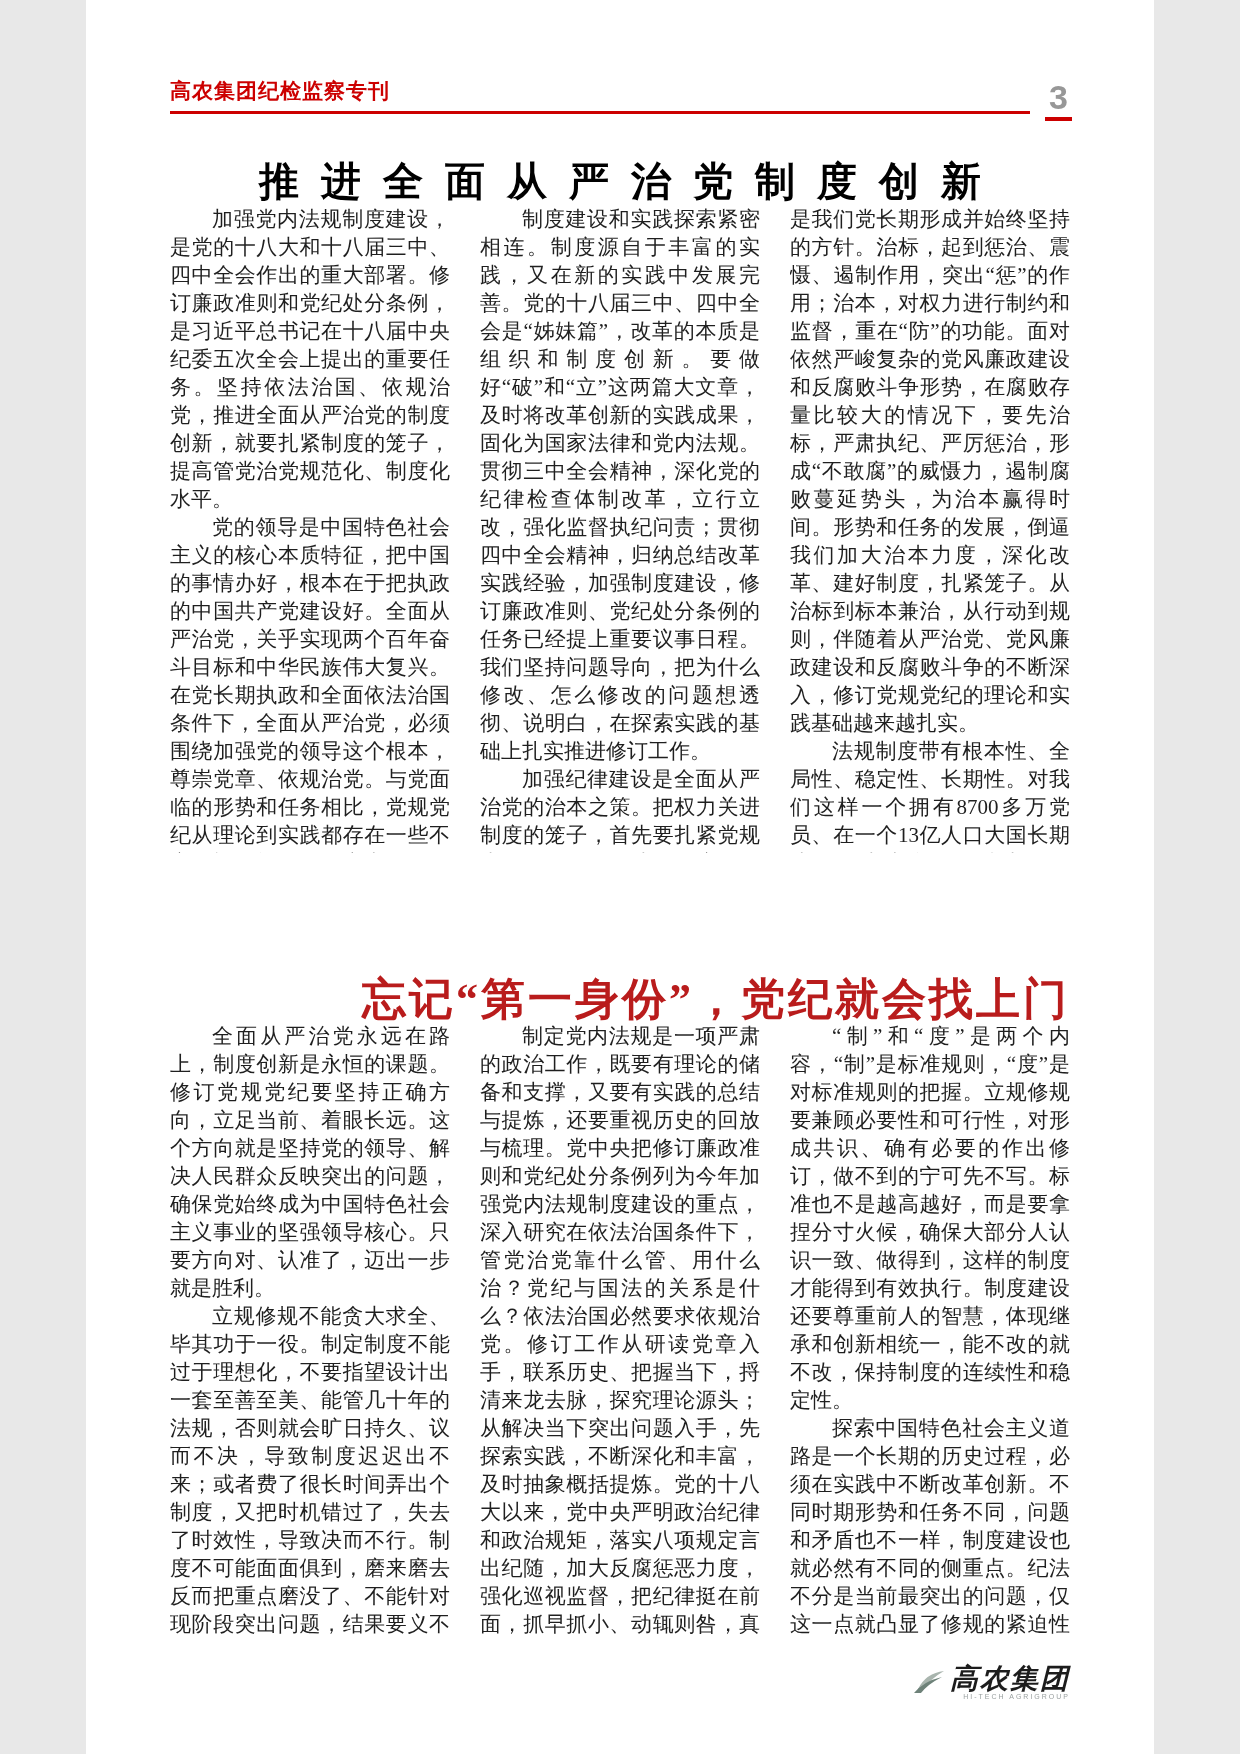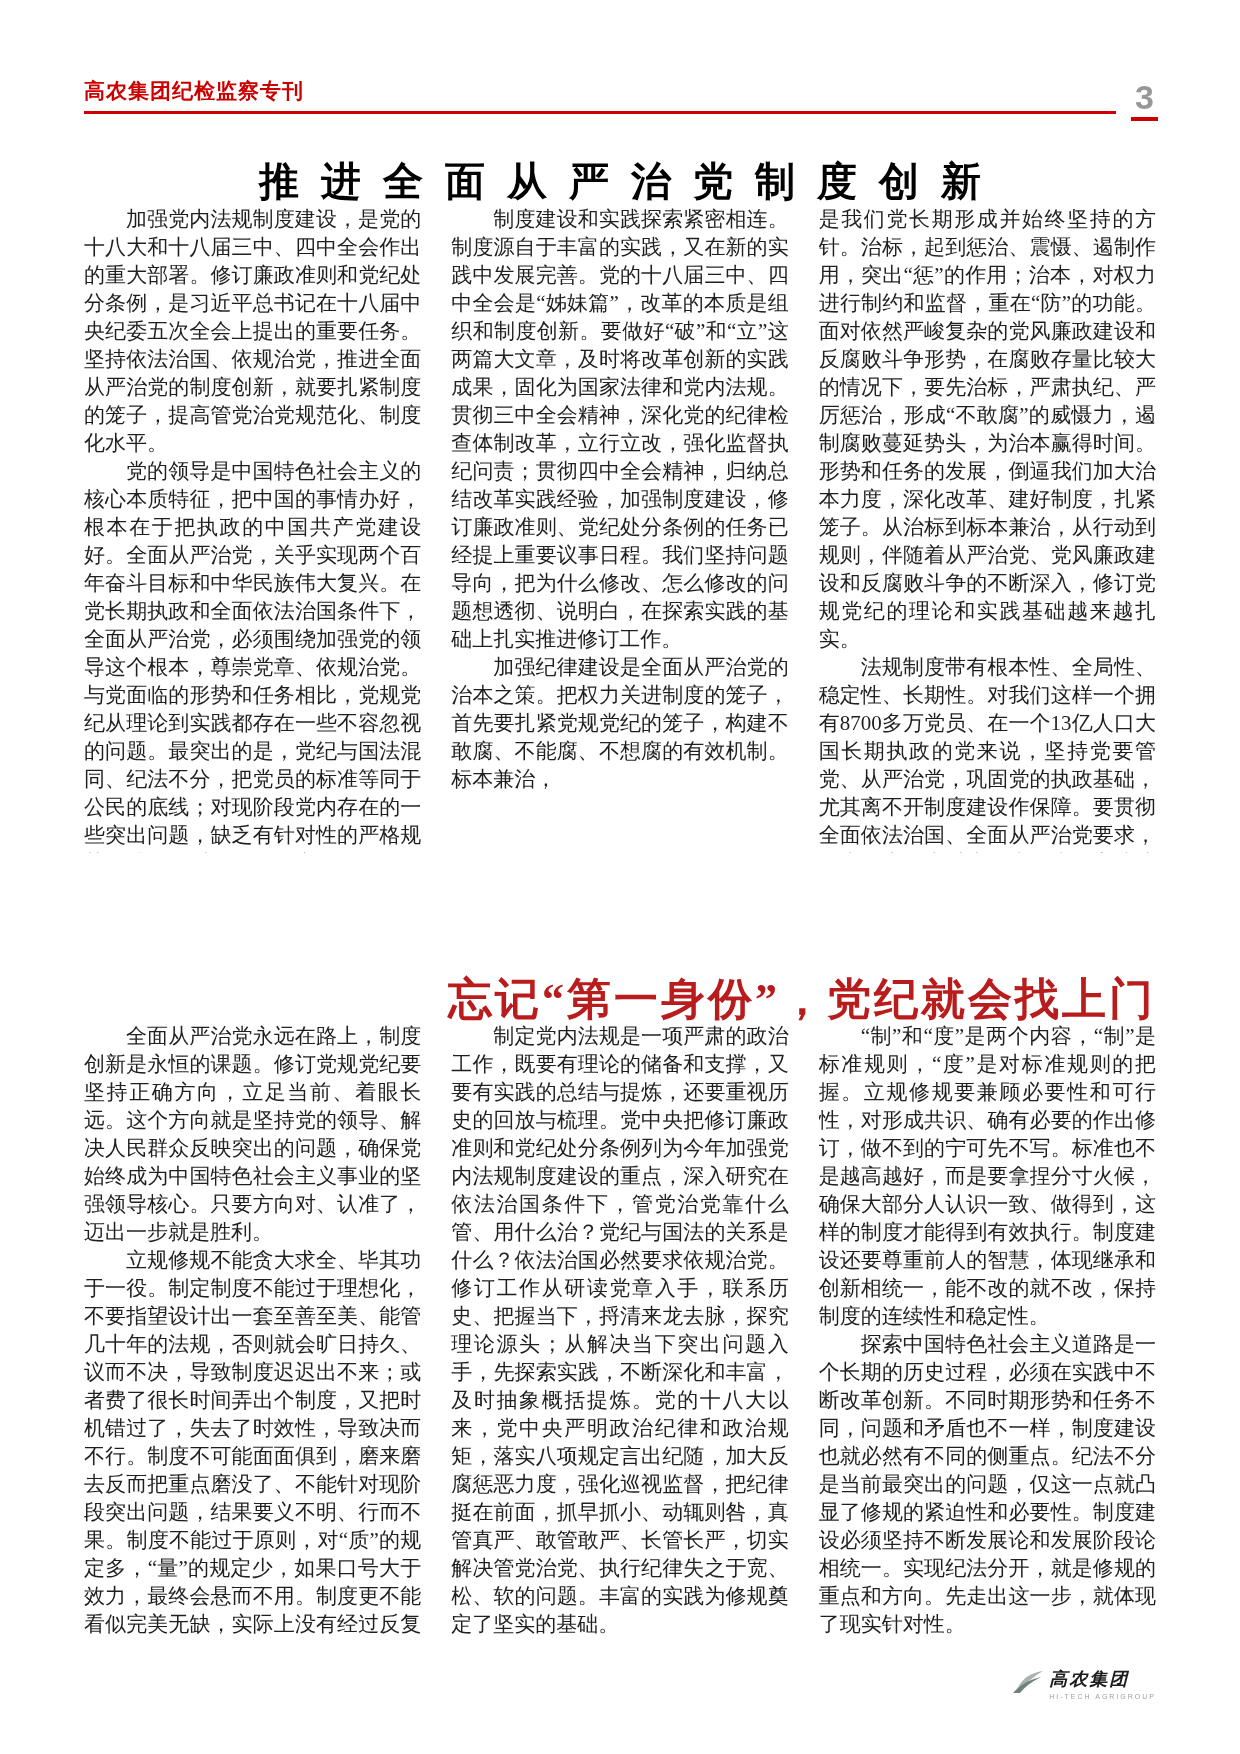--- a/index.html
+++ b/index.html
@@ -1,18 +1,18 @@
 <!DOCTYPE html>
 <html><head>
 <meta charset="utf-8">
 <style>
   html,body{margin:0;padding:0;background:#e8e8e8;}
   .page{
     position:relative;
-    width:1240px;height:1754px;
+    width:1068px;height:1754px;
     margin:0 auto;
     background:#ffffff;
     overflow:hidden;
     font-family:"Liberation Serif","DejaVu Serif",serif;
     color:#1f1f1f;
   }
   
   .masthead{position:absolute;left:84px;right:80px;top:68px;height:46px;}
   .masthead-title{
     position:absolute;left:0;bottom:9px;
@@ -50,21 +50,21 @@
     font-family:"Liberation Serif","DejaVu Serif",serif;
     font-weight:bold;font-size:44px;line-height:54px;color:#b91c1c;
     letter-spacing:3px;white-space:nowrap;
   }
   
   .logo{position:absolute;right:84px;top:1666px;display:flex;align-items:flex-start;}
   .logo-swoosh{width:34px;height:26px;margin-right:4px;margin-top:3px;}
   .logo-text-wrap{display:flex;flex-direction:column;align-items:flex-start;}
   .logo-text{
     font-family:"Liberation Sans","DejaVu Sans",sans-serif;
-    font-weight:bold;font-style:italic;font-size:18px;line-height:26px;
+    font-weight:bold;font-style:italic;font-size:28px;line-height:26px;
     color:#1c1c1c;letter-spacing:2px;
   }
   .logo-subtext{
     font-family:"Liberation Sans","DejaVu Sans",sans-serif;
     font-size:7px;line-height:9px;color:#9aa0a0;letter-spacing:2px;
     align-self:flex-end;
   }
 </style>
 </head>
 <body>

